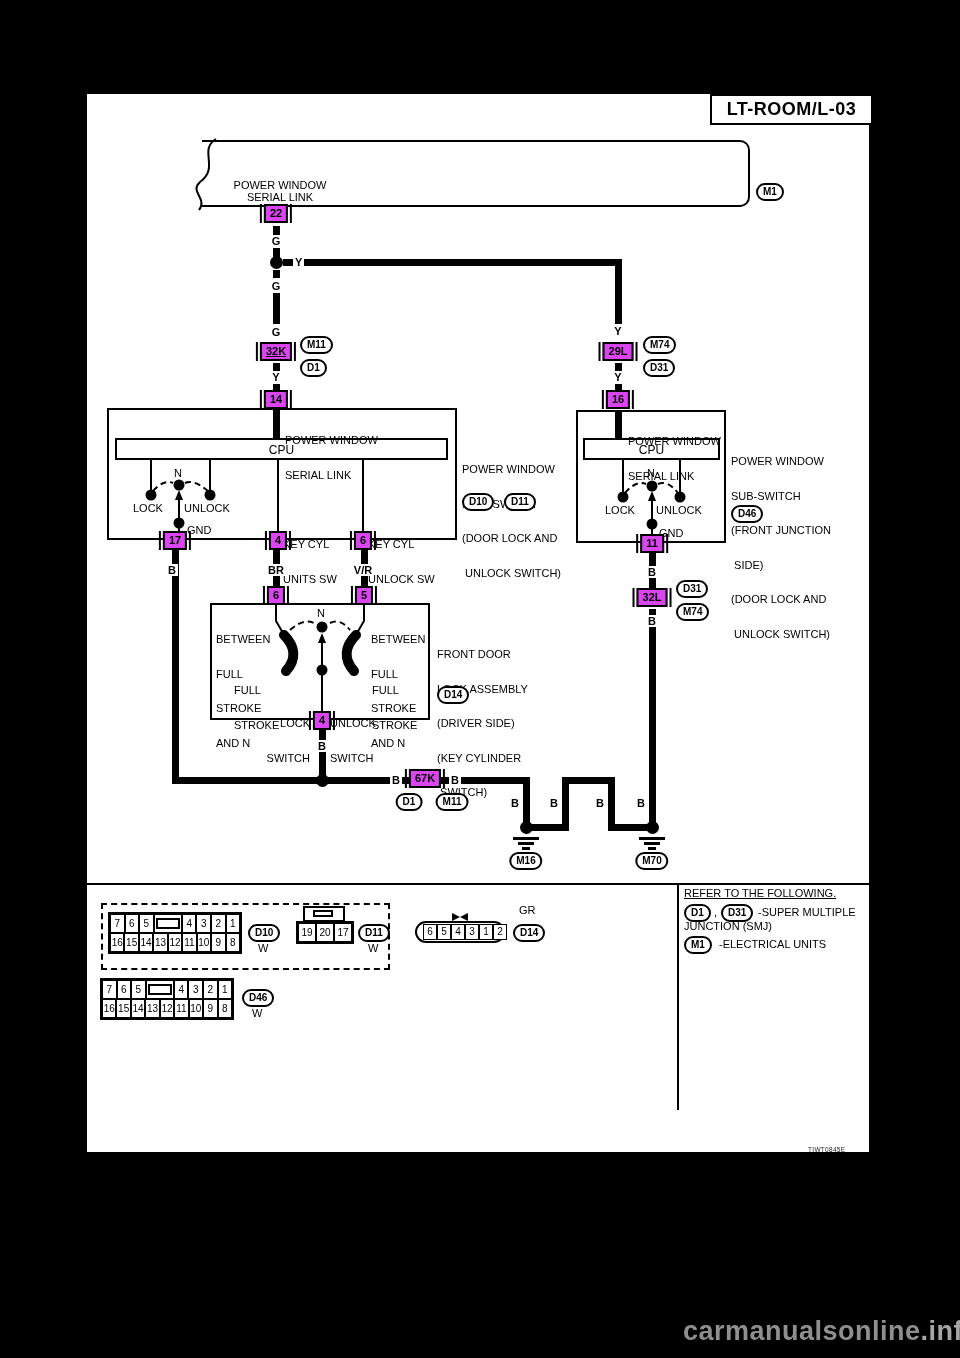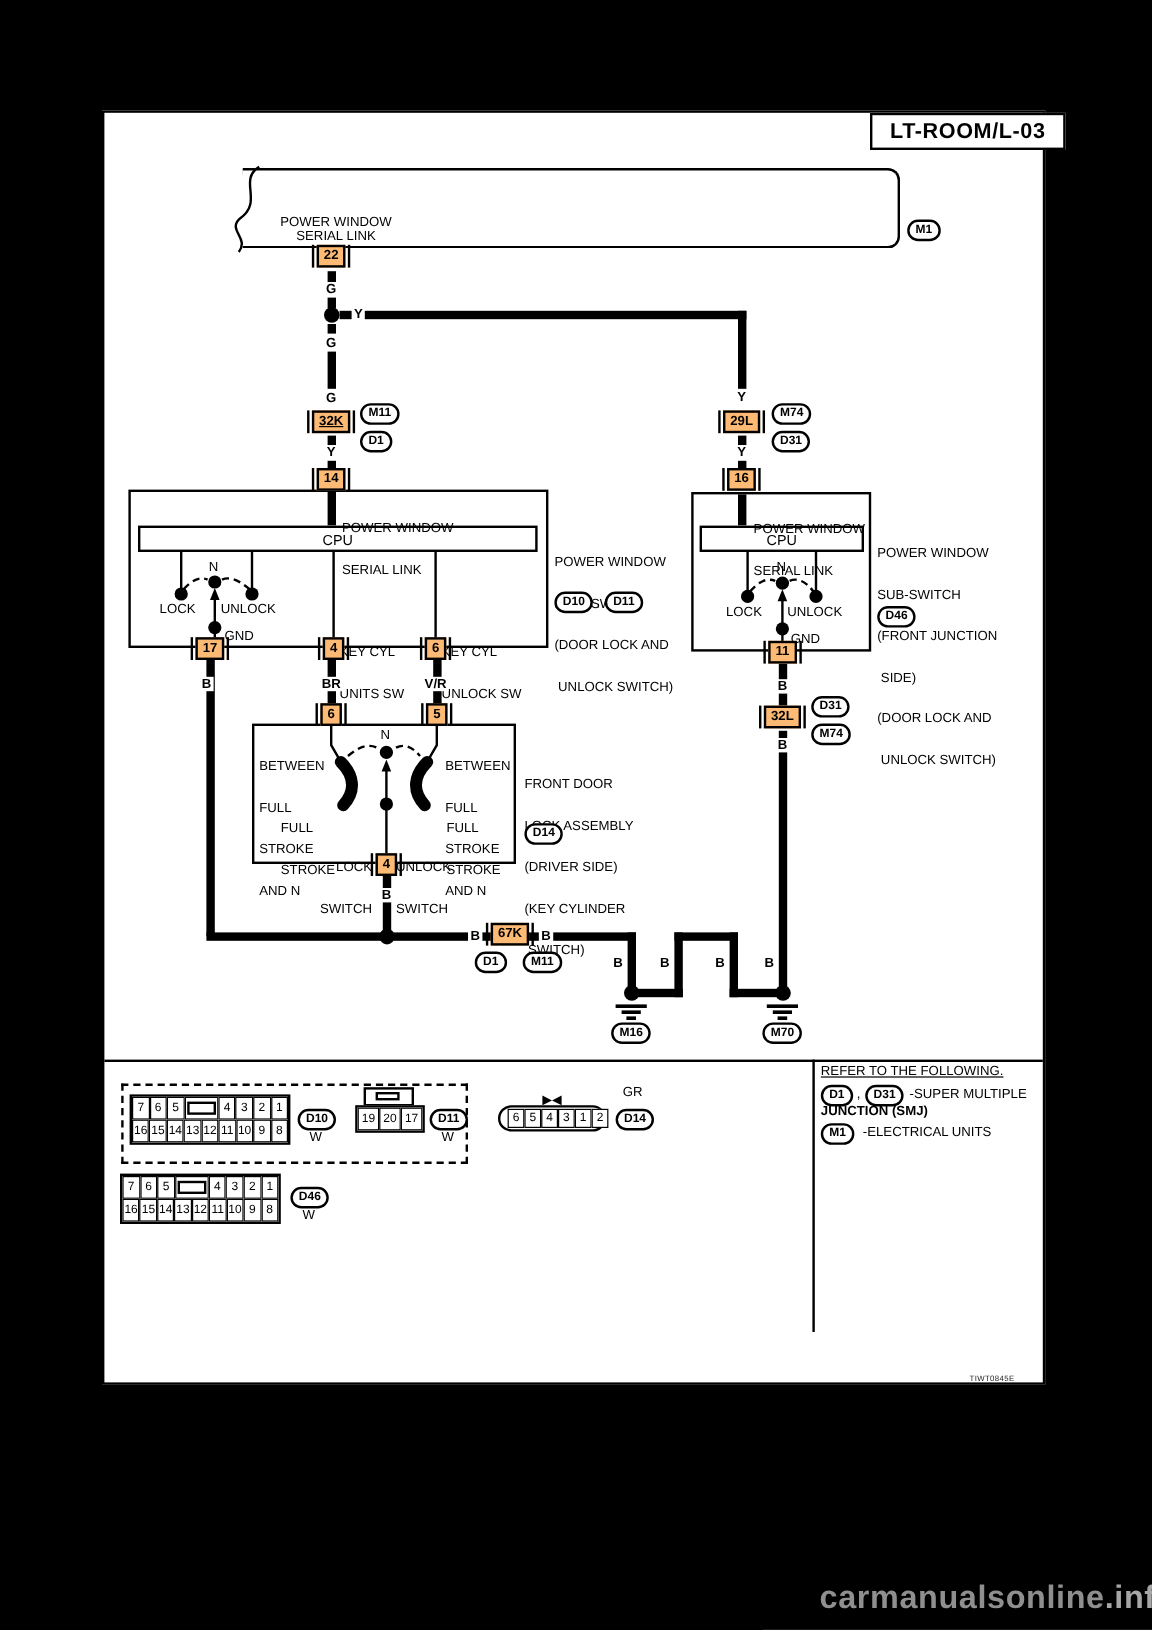--- a/index.html
+++ b/index.html
@@ -10,39 +10,39 @@
   .box{position:absolute;border:2px solid #000;background:#fff;z-index:1;box-sizing:border-box;}
   .lbl{position:absolute;font-size:11px;line-height:11.5px;white-space:pre;z-index:5;}
   .lbl div{white-space:pre;}
   .wl{position:absolute;font-size:11px;line-height:12px;font-weight:bold;background:#fff;
       padding:0 2px;z-index:6;white-space:pre;}
   .cx{transform:translateX(-50%);}
   .rx{transform:translateX(-100%);}
   .w{position:absolute;background:#000;z-index:2;}
   .tl{position:absolute;background:#000;z-index:2;}
   .dot{position:absolute;width:13px;height:13px;background:#000;border-radius:50%;z-index:4;}
-  .pin{position:absolute;border:2px solid #000;background:#fdba74;font-size:11px;line-height:15px;
+  .pin{position:absolute;border:2px solid #000;background:#d946ef;font-size:11px;line-height:15px;
        font-weight:bold;padding:0 4px;z-index:6;text-align:right;transform:translateX(-50%);}
   .pin::before,.pin::after{content:"";position:absolute;top:-2px;bottom:-2px;width:2px;background:#000;}
   .pin::before{left:-6px}.pin::after{right:-6px}
   .oval{position:absolute;border:2px solid #000;border-radius:10px;background:#fff;font-size:10px;
         line-height:12px;font-weight:bold;padding:1px 5px;z-index:6;white-space:pre;}
   .gnd{position:absolute;z-index:4;transform:translateX(-50%);}
   .gnd i{display:block;background:#000;height:2.5px;margin:0 auto 2.5px auto;}
   .grid{position:absolute;border:2px solid #000;background:#fff;z-index:3;box-sizing:border-box;}
   .grow{display:flex;}
   .cell{border:1px solid #000;font-size:10px;line-height:17px;height:17px;flex:1;text-align:center;
         background:#fff;}
   .key-cell{flex:2.1;display:flex;align-items:center;justify-content:center;}
   .key-inner{width:20px;height:7px;border:2px solid #000;}
   .pillrow{position:absolute;border:2px solid #000;border-radius:11px;background:#fff;display:flex;
            align-items:center;padding:0 6px;z-index:3;box-sizing:border-box;}
   .pillrow .cell{flex:none;width:12px;height:14px;line-height:14px;}
   .title-box{position:absolute;border:2px solid #000;background:#fff;font-size:18px;font-weight:bold;
-             text-align:center;z-index:6;letter-spacing:0.5px;margin-left:15px;}
+             text-align:center;z-index:6;letter-spacing:0.5px;}
   .dashedbox{position:absolute;border:2px dashed #000;z-index:2;}
   .cpu{position:absolute;border:2px solid #000;background:#fff;font-size:12px;text-align:center;
        z-index:3;box-sizing:border-box;}
   .watermark{position:absolute;font-size:27px;font-weight:bold;letter-spacing:0.5px;z-index:9;}
   .figcode{position:absolute;font-size:6.5px;color:#1a1a1a;letter-spacing:0.3px;z-index:9;}
   svg{position:absolute;z-index:3;overflow:visible;}
 </style>
 </head>
 <body>
 
@@ -363,19 +363,19 @@
       </div>
   </div>
   <div class="oval" style="left:242px;top:989px;">D46</div>
   <div class="lbl" style="left:252px;top:1008px;">W</div>
 
   <div class="lbl" style="left:684px;top:888px;text-decoration:underline;">REFER TO THE FOLLOWING.</div>
   <div class="oval" style="left:684px;top:904px;">D1</div>
   <div class="lbl" style="left:714px;top:907px;">,</div>
   <div class="oval" style="left:721px;top:904px;">D31</div>
   <div class="lbl" style="left:758px;top:907px;">-SUPER MULTIPLE</div>
-  <div class="lbl" style="left:684px;top:921px;font-weight:bold;">JUNCTION (SMJ)</div>
+  <div class="lbl" style="left:684px;top:921px;">JUNCTION (SMJ)</div>
   <div class="oval" style="left:684px;top:936px;">M1</div>
   <div class="lbl" style="left:719px;top:939px;">-ELECTRICAL UNITS</div>
 
   <div class="figcode" style="left:808px;top:1146px;">TIWT0845E</div>
   <div class="watermark" style="left:683px;top:1316px;"><span style="color:#8f8f8f;">carmanualsonline</span><span style="color:#a6a6a6;">.info</span></div>
 </div>
 
 </body></html>

